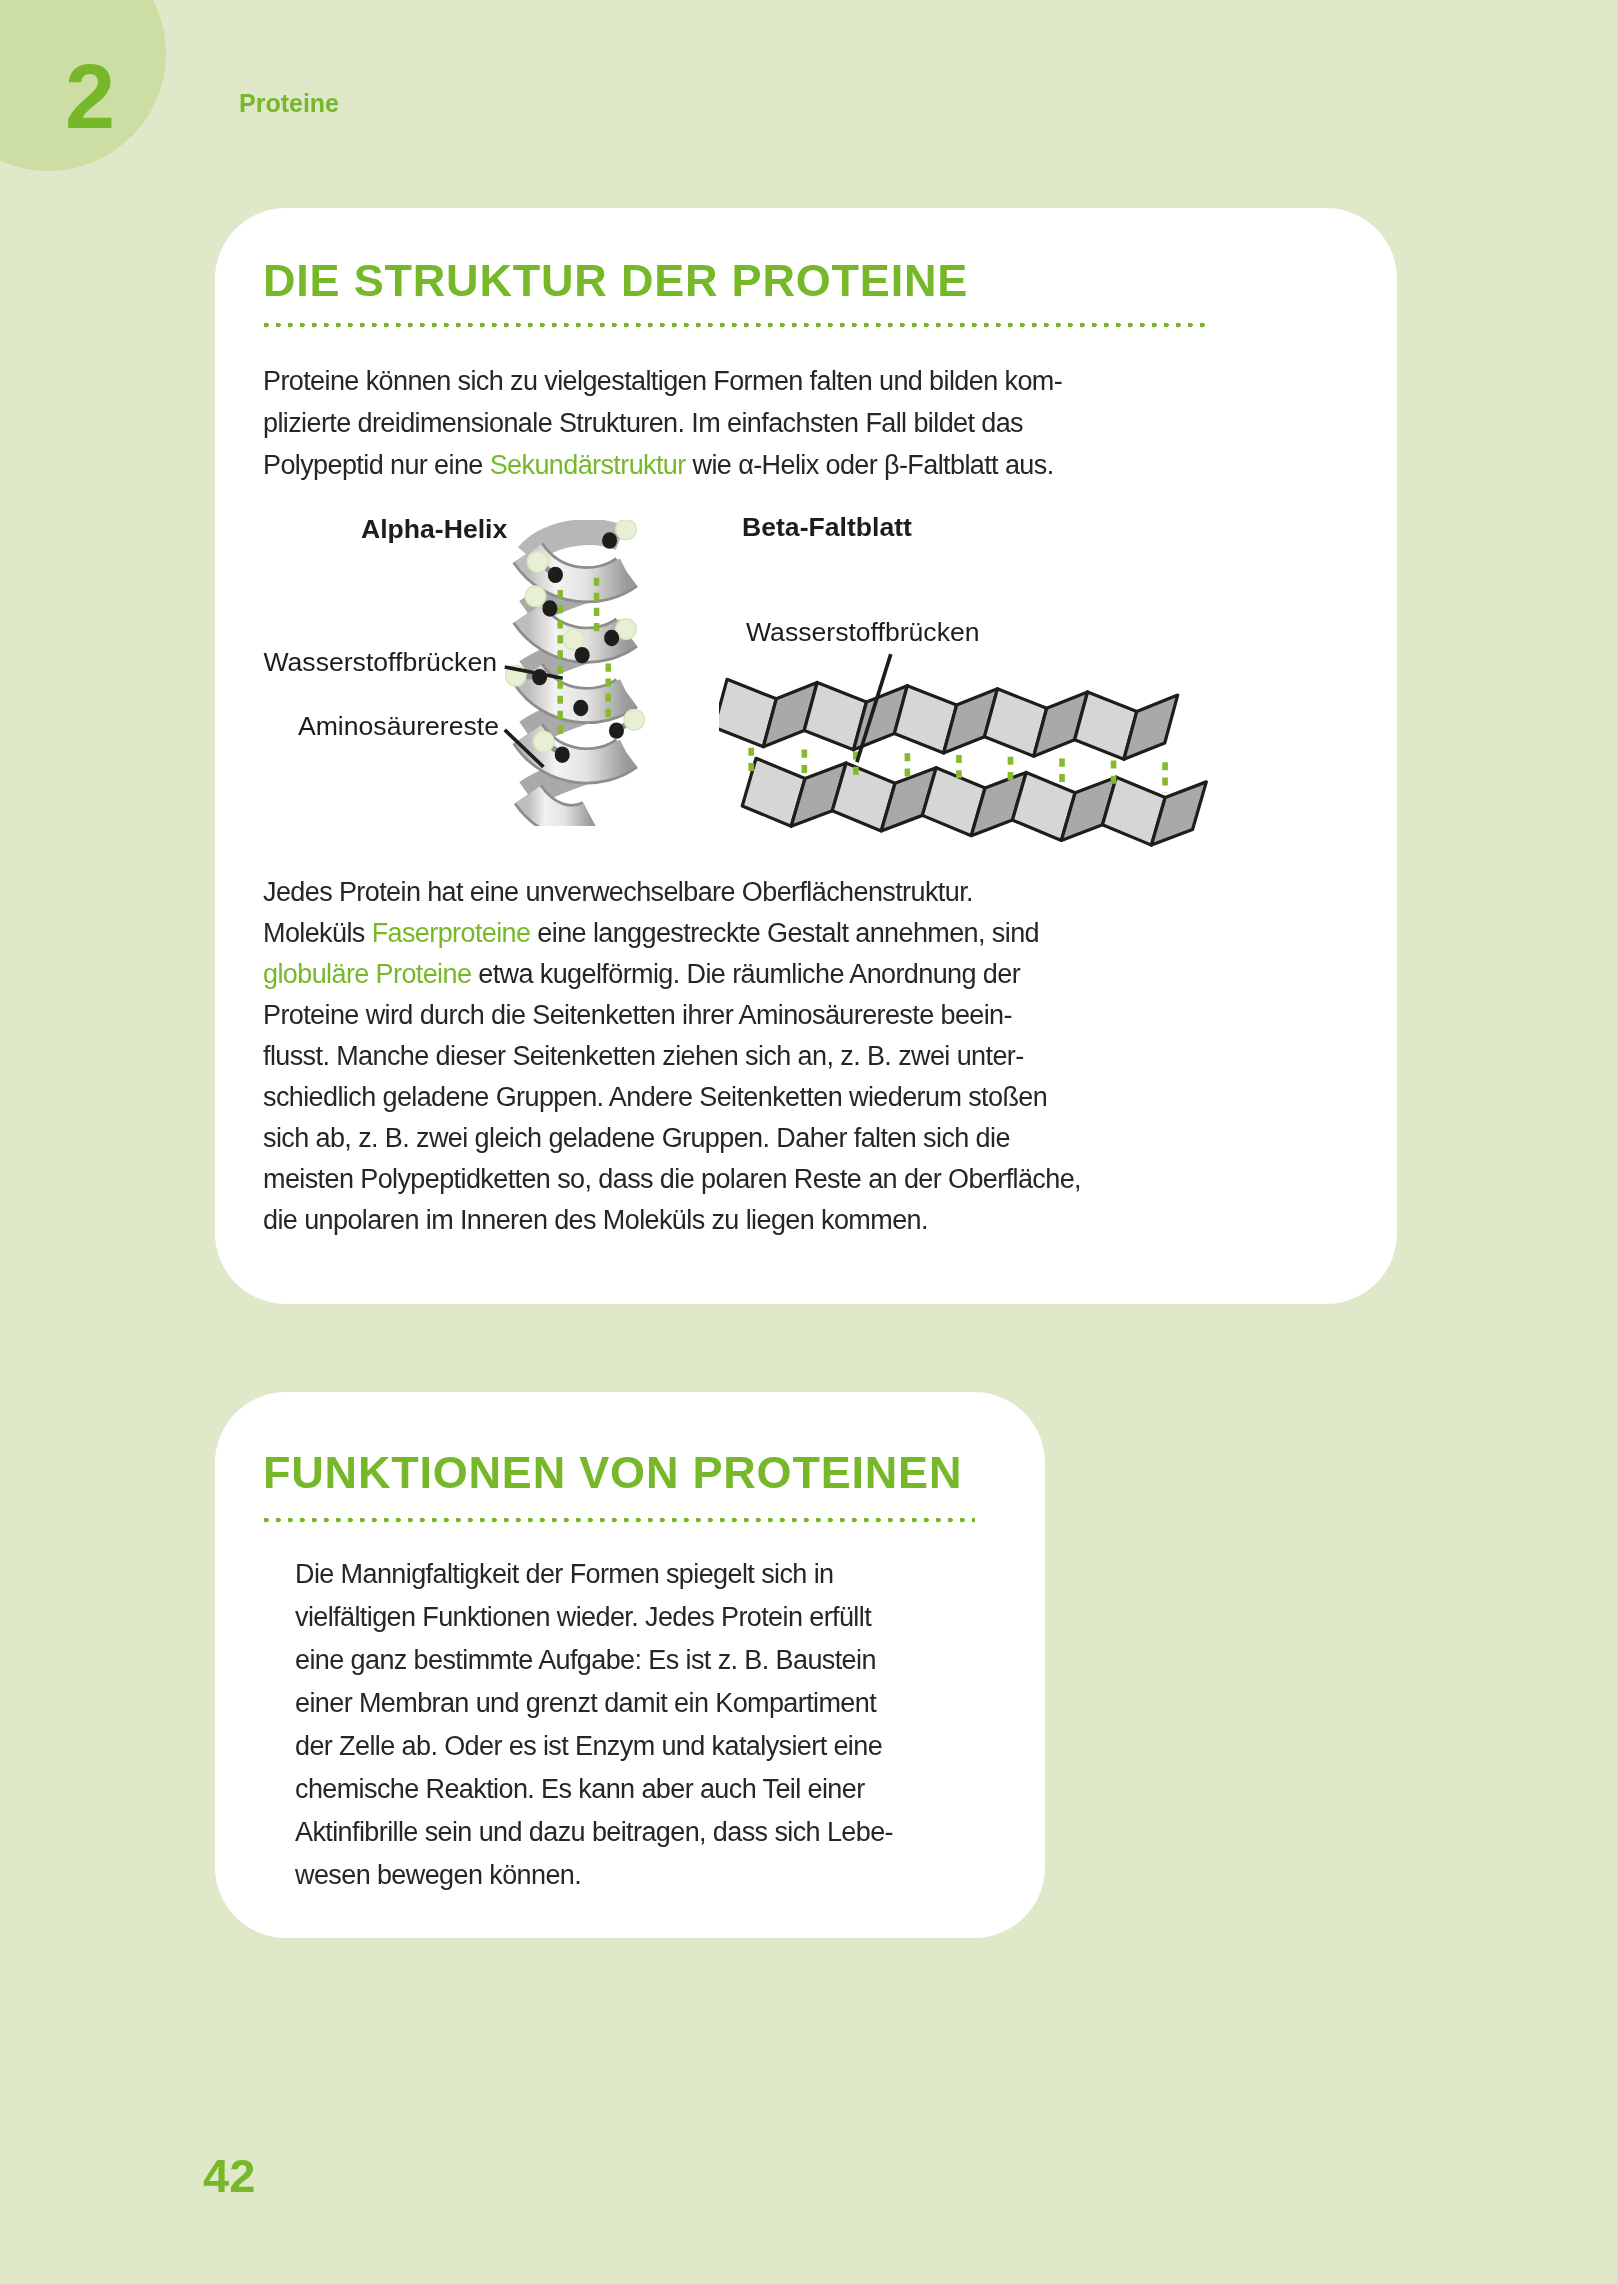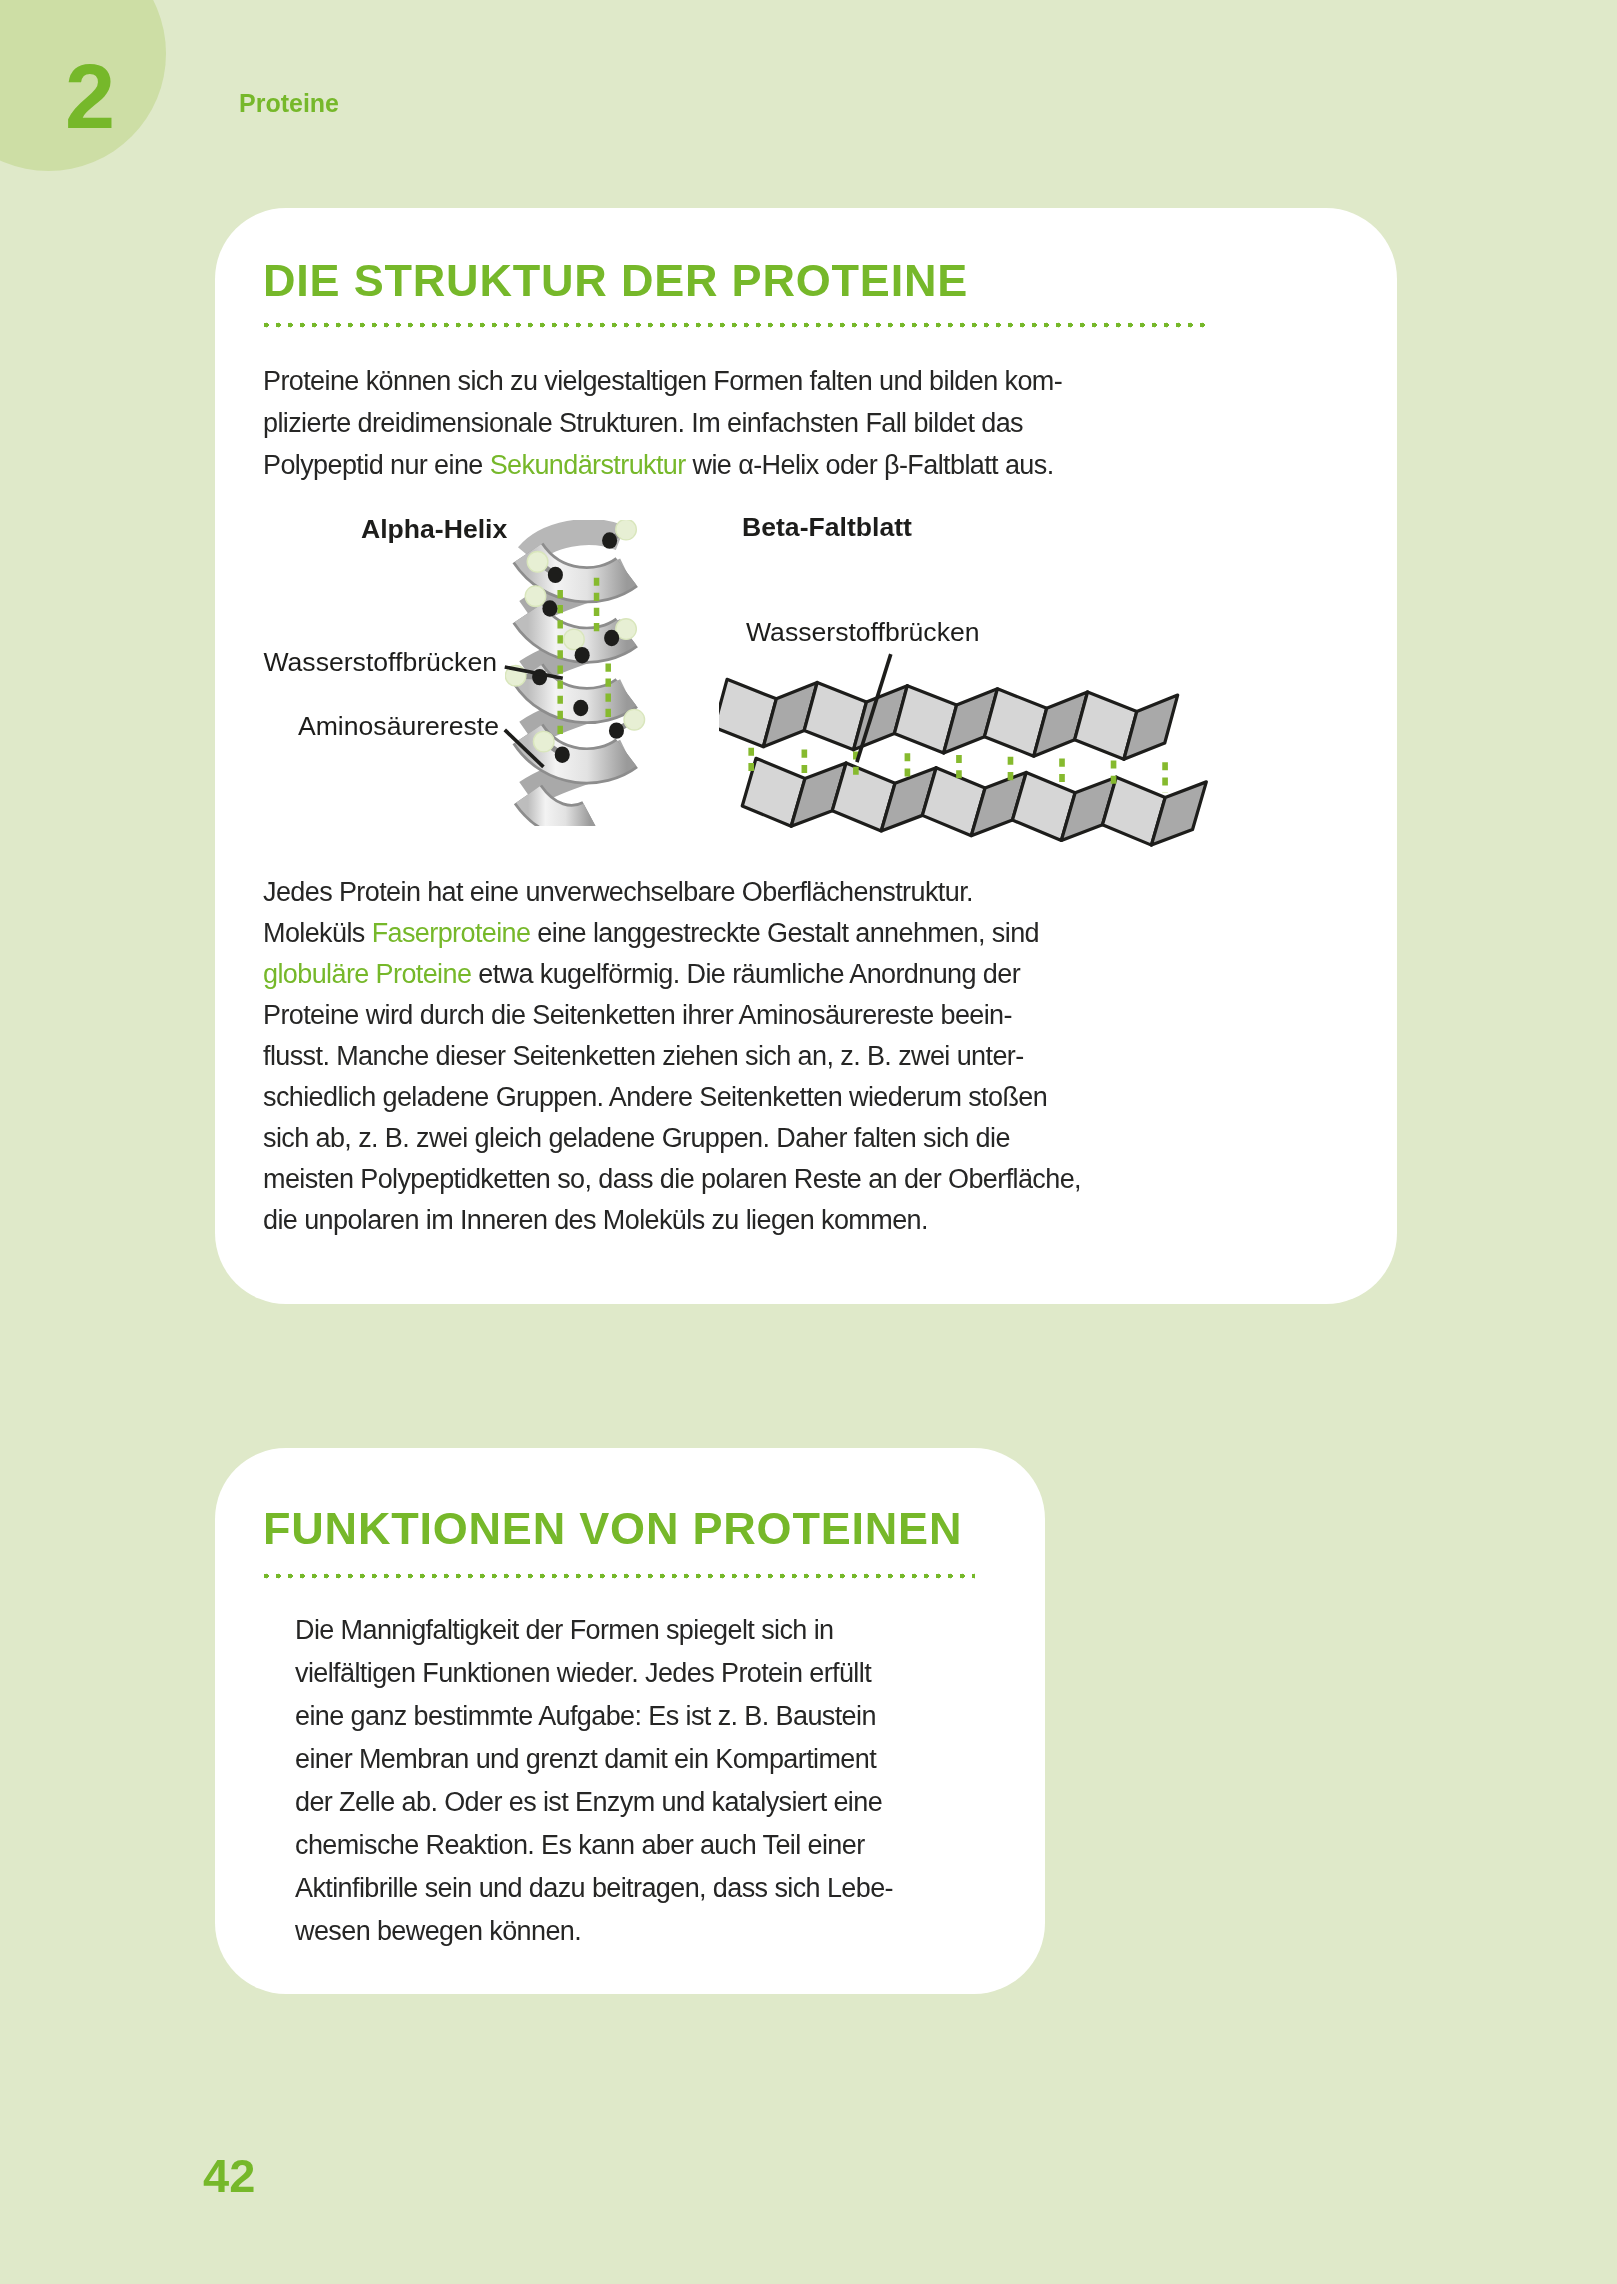--- a/index.html
+++ b/index.html
@@ -25,21 +25,21 @@
   }
   .page-header{
     position:absolute;left:211px;top:89px;
     font-size:25px;font-weight:bold;color:var(--green);margin-left:28px;
   }
   .card{
     position:absolute;background:#ffffff;border-radius:71px;
     box-sizing:border-box;
   }
   #card-structure{left:215px;top:208px;width:1182px;height:1096px;padding:48px 48px 0 48px;}
-  #card-functions{left:215px;top:1448px;width:830px;height:546px;padding:56px 48px 0 48px;}
+  #card-functions{left:215px;top:1392px;width:830px;height:546px;padding:56px 48px 0 48px;}
   .card h2{
     margin:0;font-size:45px;line-height:50px;font-weight:bold;color:var(--green);
     letter-spacing:0.8px;white-space:nowrap;
   }
   .dotted-rule{
     height:6.4px;background-repeat:repeat-x;
     background-image:radial-gradient(circle 2.7px at 3.2px 3.2px, var(--green) 97%, rgba(0,0,0,0));
     background-size:12px 6.4px;
   }
   #card-structure .dotted-rule{margin-top:16px;width:944px;}

